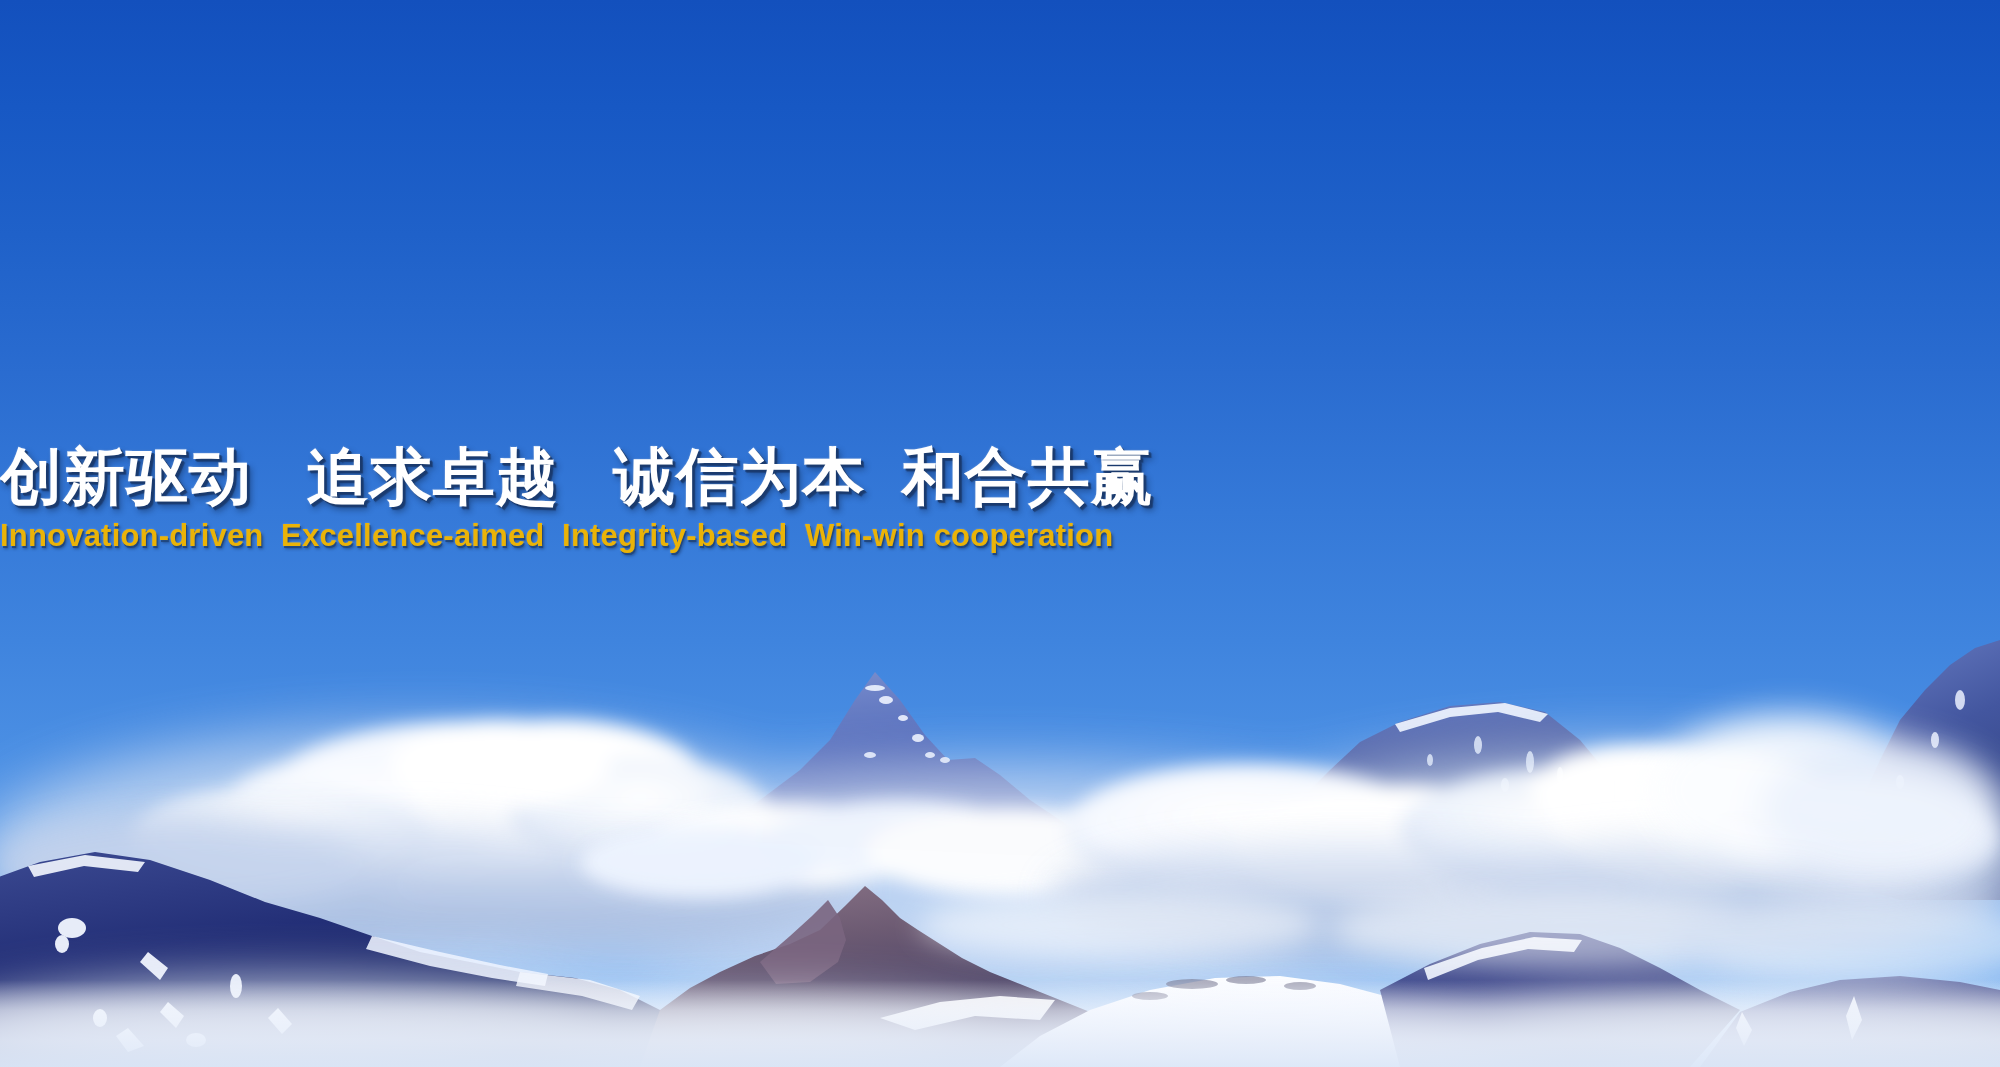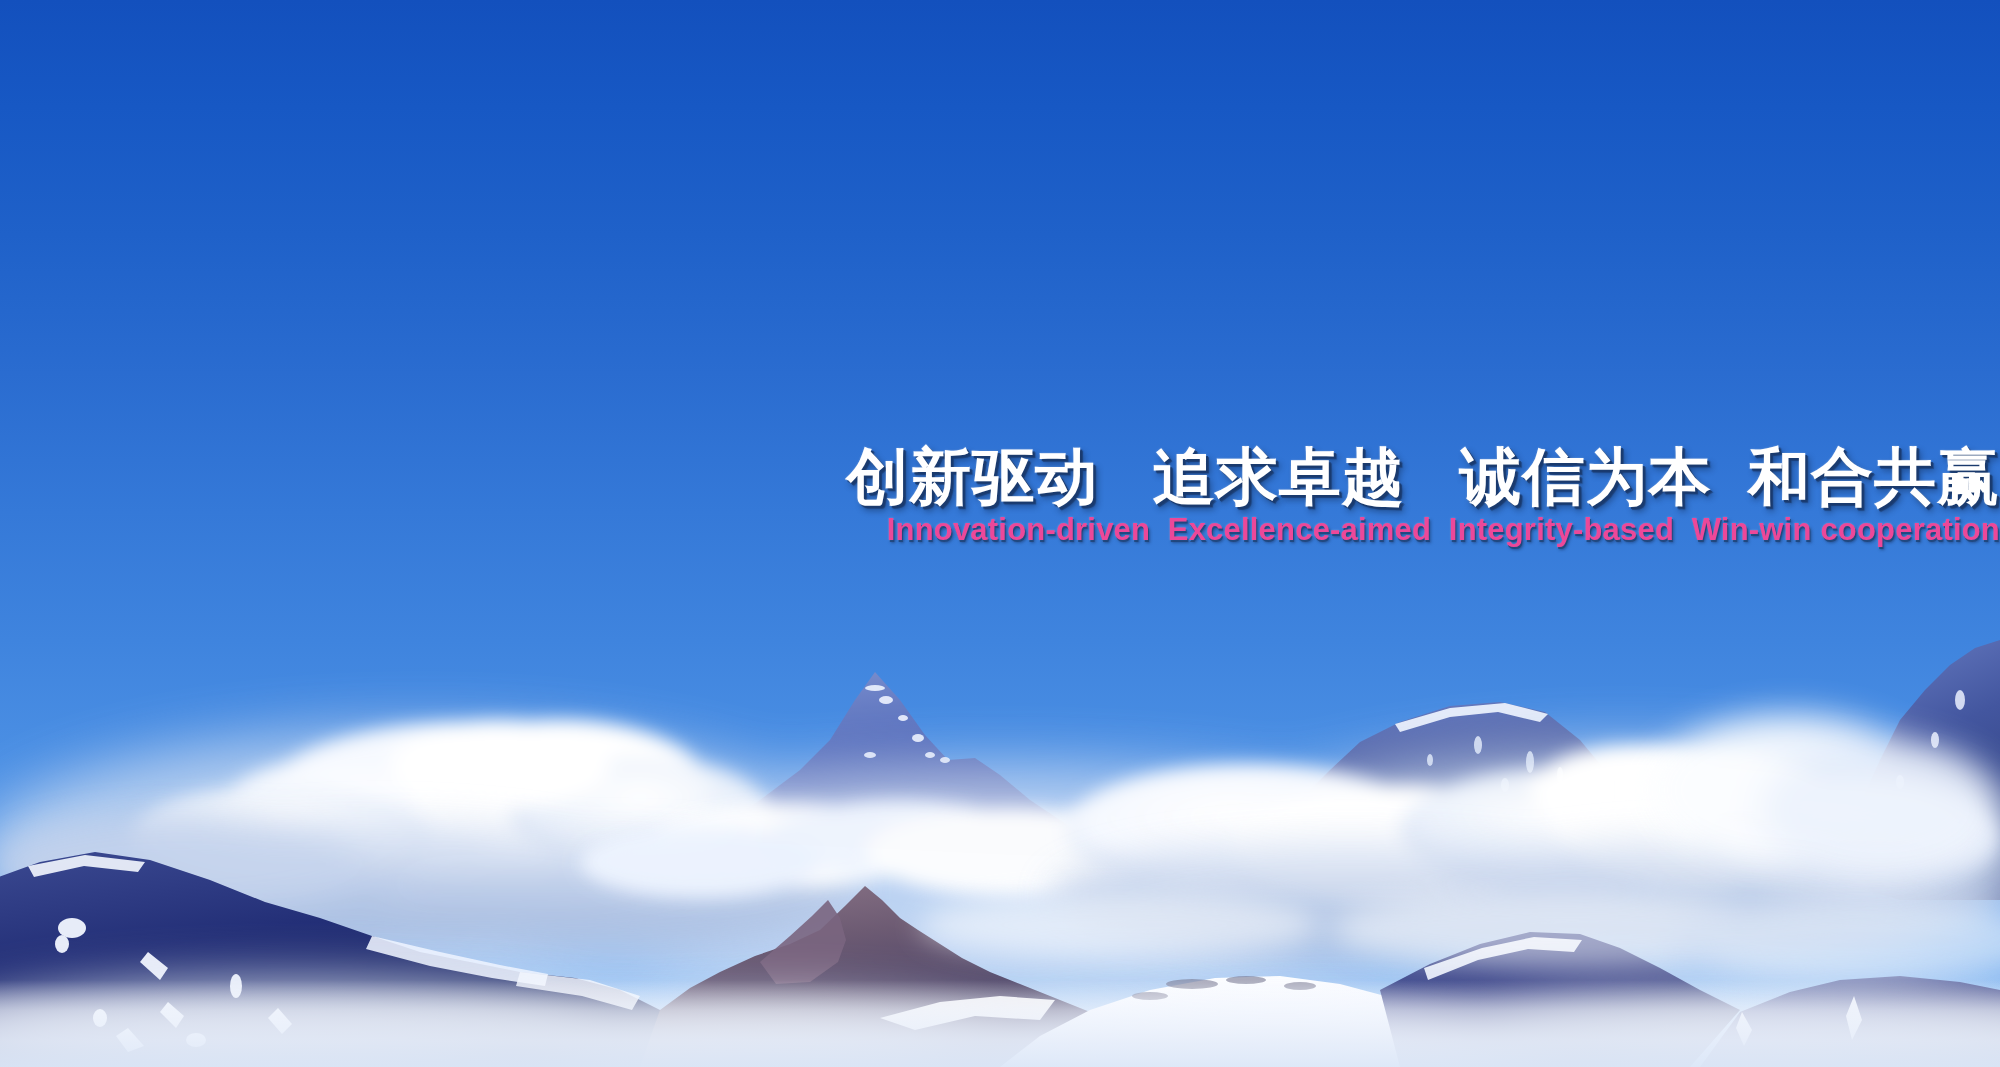--- a/index.html
+++ b/index.html
@@ -47,43 +47,43 @@
     left: 0; top: 0;
     width: 2000px; height: 1067px;
   }
   .layer svg { display: block; width: 2000px; height: 1067px; }
 
   
   .slogan-block {
     position: absolute;
     left: 0; right: 0;
     top: 446px;
-    text-align: right;
+    text-align: left;
     z-index: 40;
     user-select: none;
   }
   .slogan-cn {
     font-size: 62px;
     font-weight: 700;
     line-height: 1.0;
     color: #ffffff;
     letter-spacing: 1px;
     white-space: pre;
     text-shadow:
        2px 2px 0 rgba(26,58,108,0.85),
        3px 3px 1px rgba(22,48,92,0.65),
        4px 5px 6px rgba(12,30,64,0.45),
        0 0 2px rgba(255,255,255,0.35);
   }
   .slogan-en {
-    margin-top: 6px;
+    margin-top: 12px;
     font-size: 31px;
     font-weight: 700;
     line-height: 1.0;
-    color: #ec4899;
+    color: #eab308;
     letter-spacing: 0.2px;
     white-space: pre;
     text-shadow:
        1px 2px 0 rgba(30,66,118,0.80),
        2px 3px 3px rgba(18,42,84,0.50),
        0 0 2px rgba(255,255,255,0.30);
   }
 </style>
 </head>
 <body>

